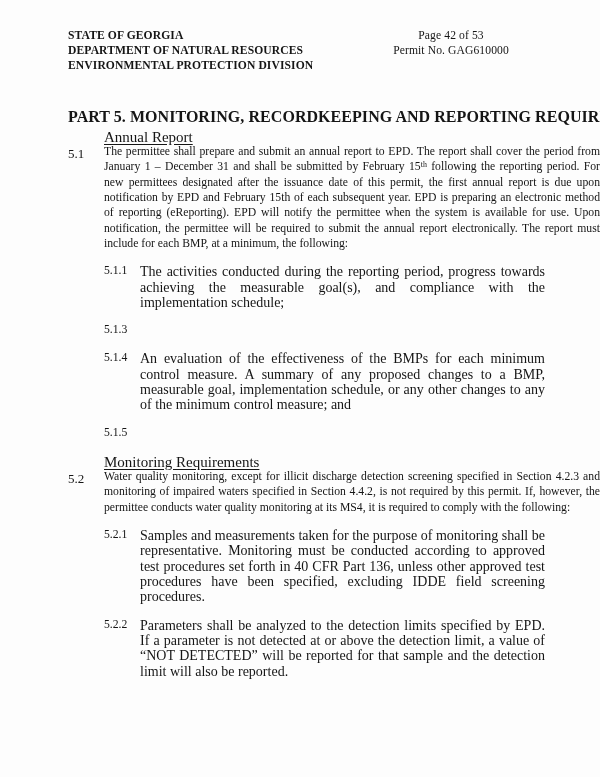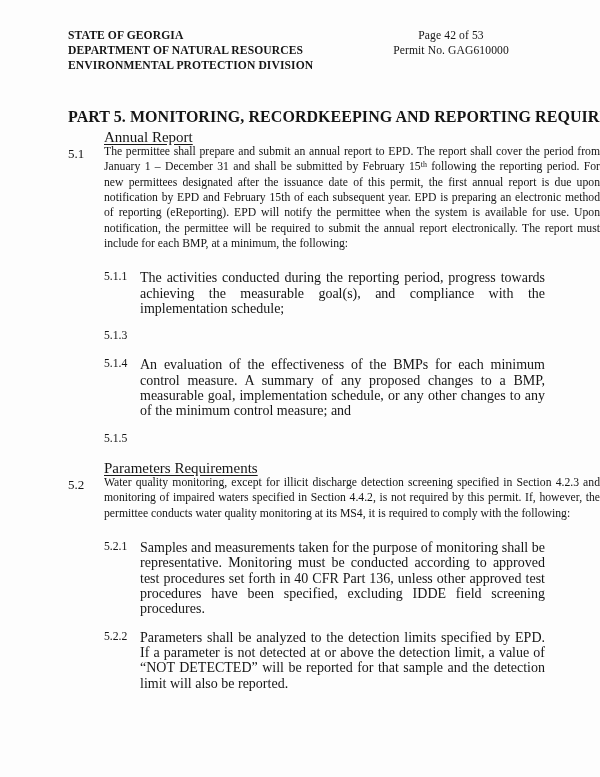--- a/index.html
+++ b/index.html
@@ -95,21 +95,21 @@
   }
 
   .sec-body {
     margin-left: 104px;
     font-size: 11.7px;
     line-height: 15.35px;
     text-align: justify;
     text-justify: inter-word;
   }
 
-  .subitems { margin-top: 19px; }
+  .subitems { margin-top: 13px; }
 
   .subitem {
     position: relative;
     margin-bottom: 13px;
     min-height: 15px;
   }
   .sub-num {
     position: absolute;
     left: 104px;
     top: 0;
@@ -178,21 +178,21 @@
           <span class="sub-num">5.1.5</span>
         </div>
       </div>
     </div>
 
     <div class="gap-52"></div>
 
     <div class="section">
       <div class="sec-head">
         <span class="sec-num">5.2</span>
-        <span class="sec-title">Parameters Requirements</span>
+        <span class="sec-title">Monitoring Requirements</span>
       </div>
       <div class="sec-body">Water quality monitoring, except for illicit discharge detection screening specified in Section 4.2.3 and monitoring of impaired waters specified in Section 4.4.2, is not required by this permit.  If, however, the permittee conducts water quality monitoring at its MS4, it is required to comply with the following:</div>
 
       <div class="subitems">
         <div class="subitem">
           <span class="sub-num">5.2.1</span>
           <div class="sub-text">Samples and measurements taken for the purpose of monitoring shall be representative.   Monitoring must be conducted according to approved test procedures set forth in 40 CFR Part 136, unless other approved test procedures have been specified, excluding IDDE field screening procedures.</div>
         </div>
         <div class="subitem">
           <span class="sub-num">5.2.2</span>

